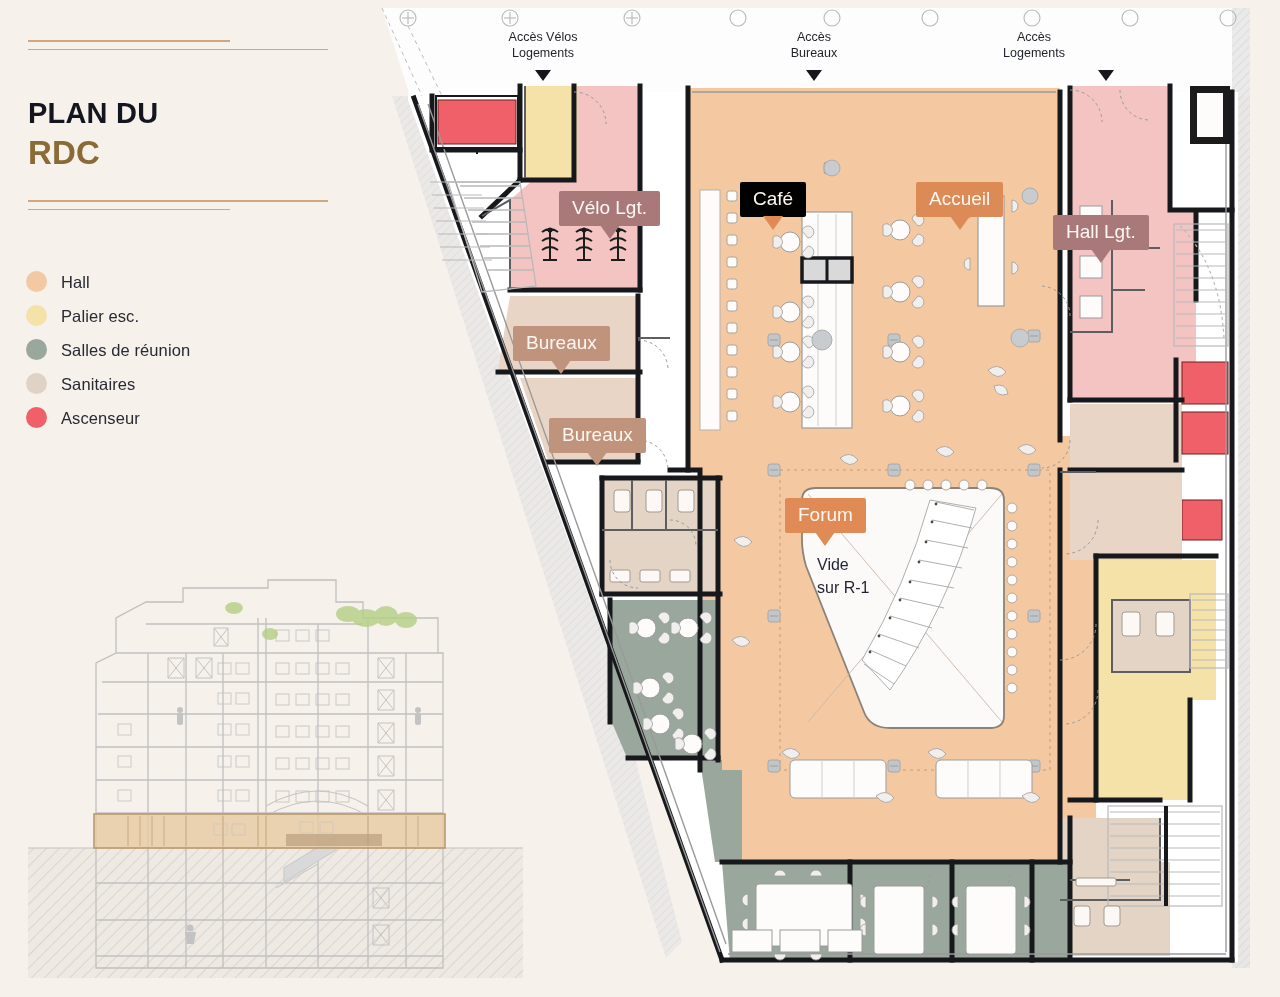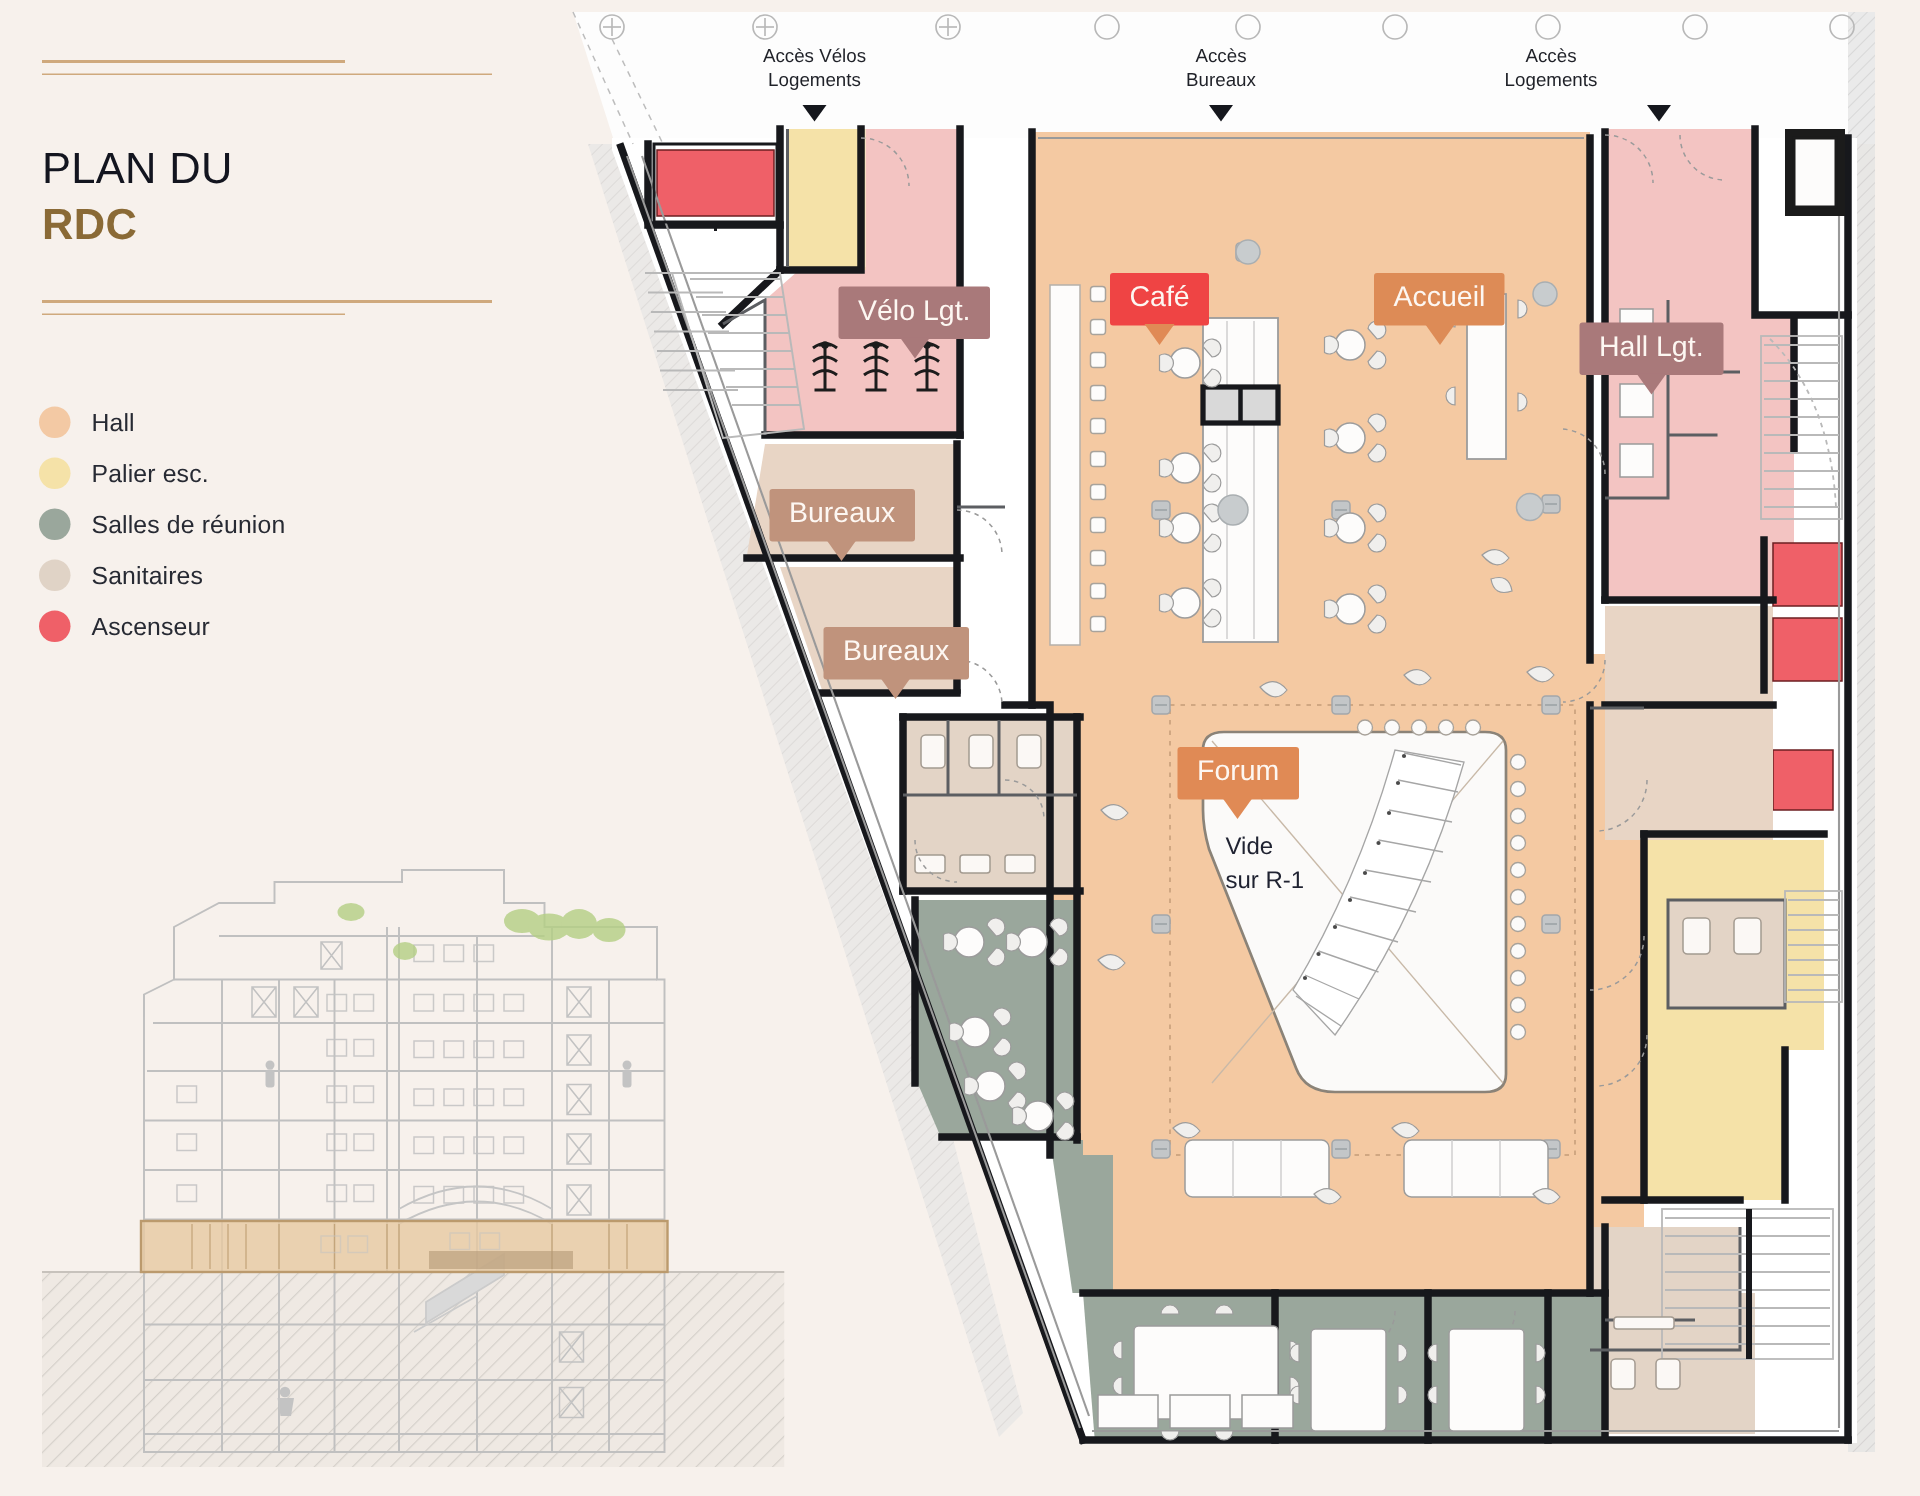--- a/index.html
+++ b/index.html
@@ -29,27 +29,27 @@
   .rule-short { height: 1.5px; background: #cfa97d; width: 202px; }
   .rule-gap   { height: 7px; }
 
   #title-block {
     position: absolute;
     left: 28px; top: 95px;
     width: 320px;
   }
   .title-line1 {
     font-size: 29px;
-    font-weight: normal;
+    font-weight: bold;
     color: #13151f;
     letter-spacing: .2px;
     line-height: 1.28;
   }
   .title-line2 {
-    font-size: 29px;
+    font-size: 33px;
     font-weight: bold;
     color: #8a6a36;
     letter-spacing: .2px;
     line-height: 1.28;
   }
 
   
   #legend {
     position: absolute;
     left: 26px; top: 258px;
@@ -818,21 +818,21 @@
     <div>Accès</div>
     <div>Logements</div>
   </div>
   <div class="access-arrow" style="left:728px; top:70px;"></div>
 
   <div class="tag" style="left:189px; top:150px; background:#a9797a; color:#a9797a;">
     <span style="color:#fdf7f2;">Vélo Lgt.</span>
     <span class="tail"></span>
   </div>
 
-  <div class="tag" style="left:370px; top:141px; background:#ef4444; color:#e08a55;">
+  <div class="tag" style="left:370px; top:141px; background:#000000; color:#e08a55;">
     <span style="color:#fdf7f2;">Café</span>
     <span class="tail"></span>
   </div>
 
   <div class="tag" style="left:546px; top:141px; background:#dd8b56; color:#dd8b56;">
     <span style="color:#fdf7f2;">Accueil</span>
     <span class="tail"></span>
   </div>
 
   <div class="tag" style="left:683px; top:174px; background:#a9797a; color:#a9797a;">

